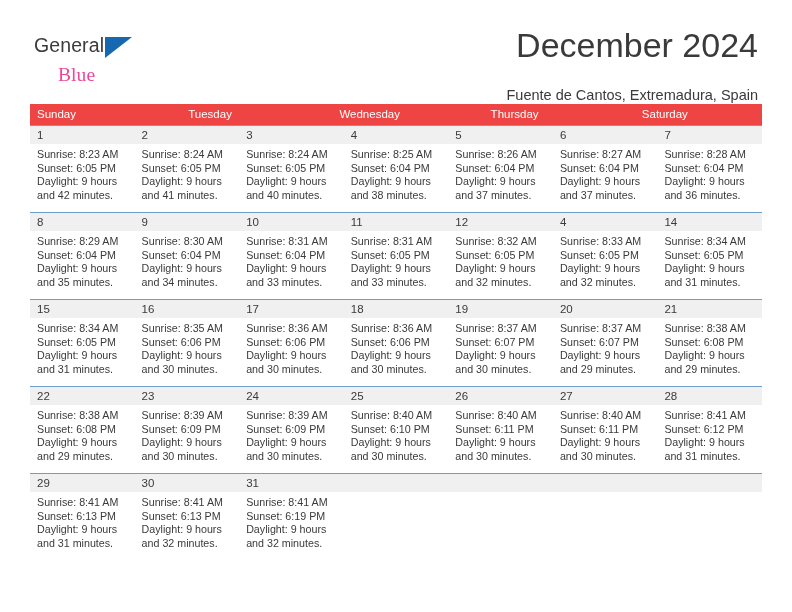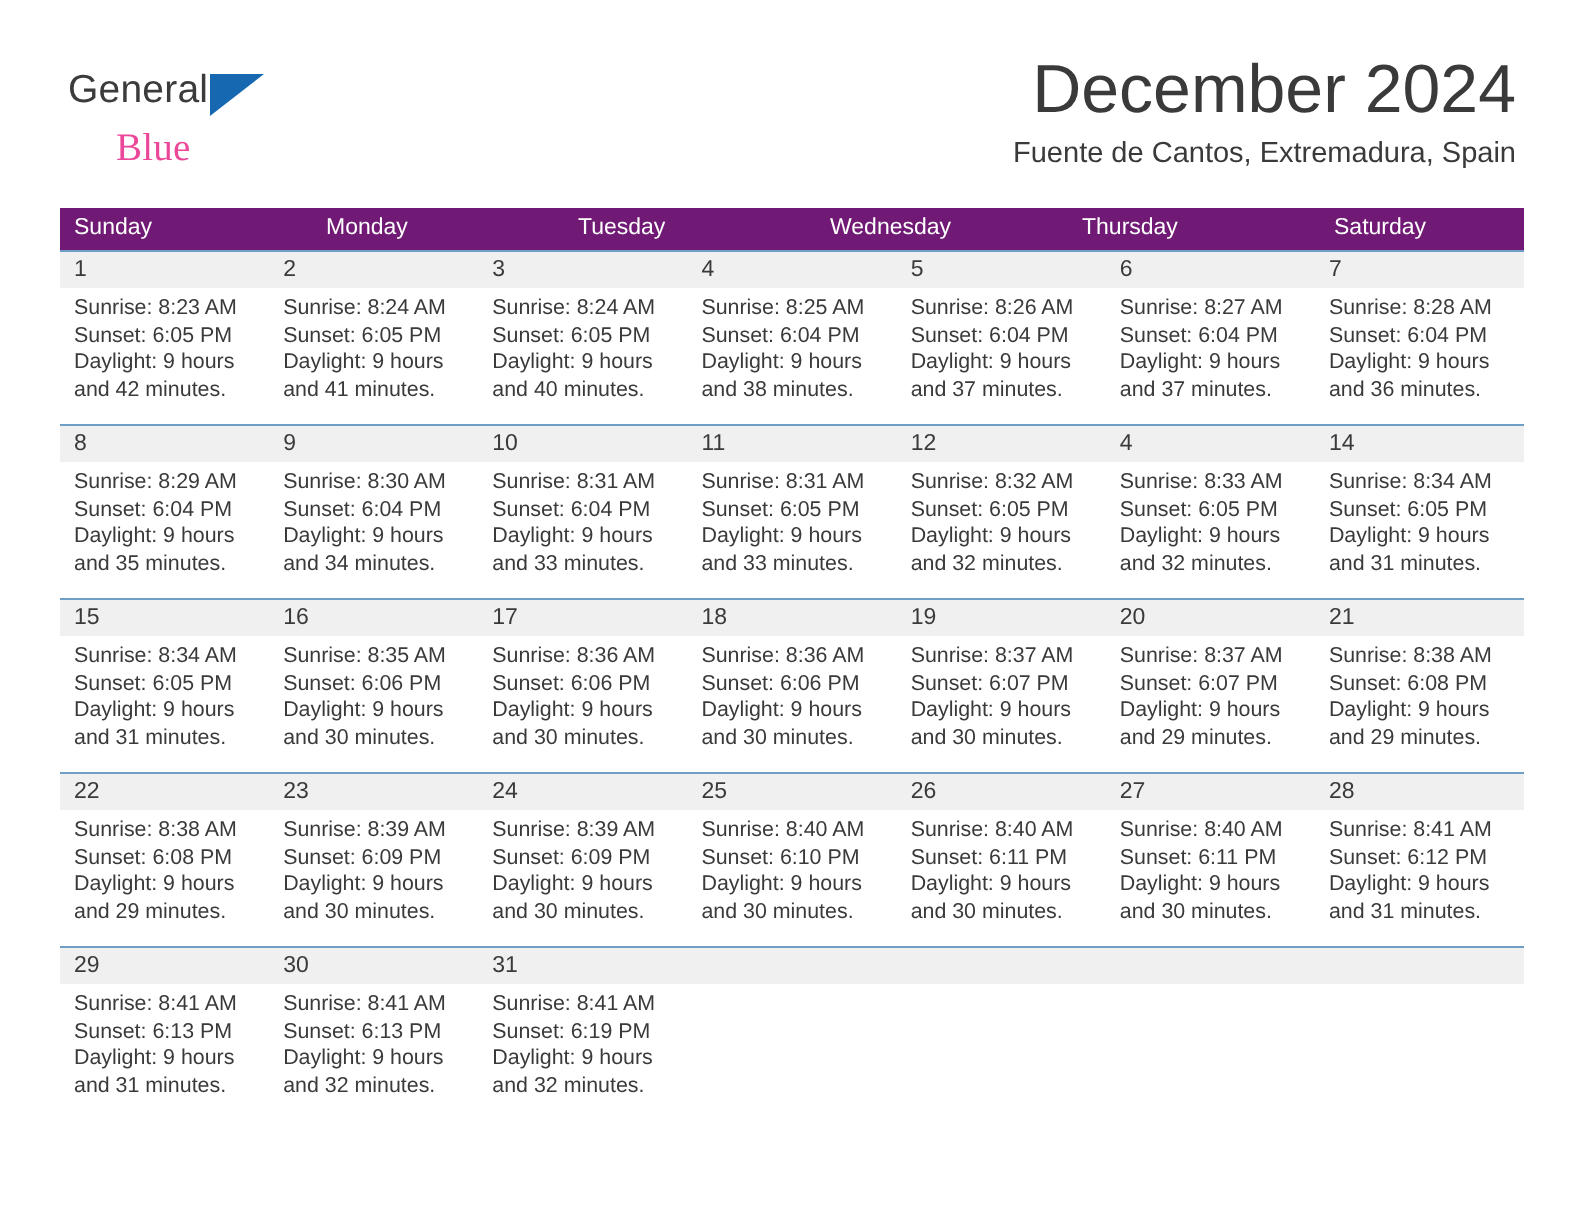--- a/index.html
+++ b/index.html
@@ -72,38 +72,38 @@
     text-align: right;
   }
   .cal-title {
     font-size: 34px;
     color: #3a3a3a;
     font-weight: normal;
     line-height: 34px;
     white-space: nowrap;
   }
   .cal-subtitle {
-    margin-top: 6px;
+    margin-top: 24px;
     font-size: 14.5px;
     color: #3a3a3a;
     line-height: 18px;
     white-space: nowrap;
   }
 
   
   .calendar {
     position: absolute;
     left: 30px;
     top: 104px;
     width: 732px;
   }
   .weekday-row {
     display: flex;
     width: 732px;
-    background: #701a75;
+    background: #ef4444;
     gap: 24px;
   }
   .weekday {
     flex: 1 1 0;
     box-sizing: border-box;
     height: 21px;
     line-height: 21px;
     padding-left: 7px;
     font-size: 11.5px;
     color: #ffffff;
@@ -167,21 +167,20 @@
       <div class="cal-title">December 2024</div>
       <div class="cal-subtitle">Fuente de Cantos, Extremadura, Spain</div>
     </div>
 
   </div>
 
   <div class="calendar">
 
     <div class="weekday-row">
       <div class="weekday">Sunday</div>
-      <div class="weekday">Monday</div>
       <div class="weekday">Tuesday</div>
       <div class="weekday">Wednesday</div>
       <div class="weekday">Thursday</div>
       <div class="weekday">Saturday</div>
     </div>
 
     <div class="week">
       <div class="day">
         <div class="day-num">1</div>
         <div class="day-body">

